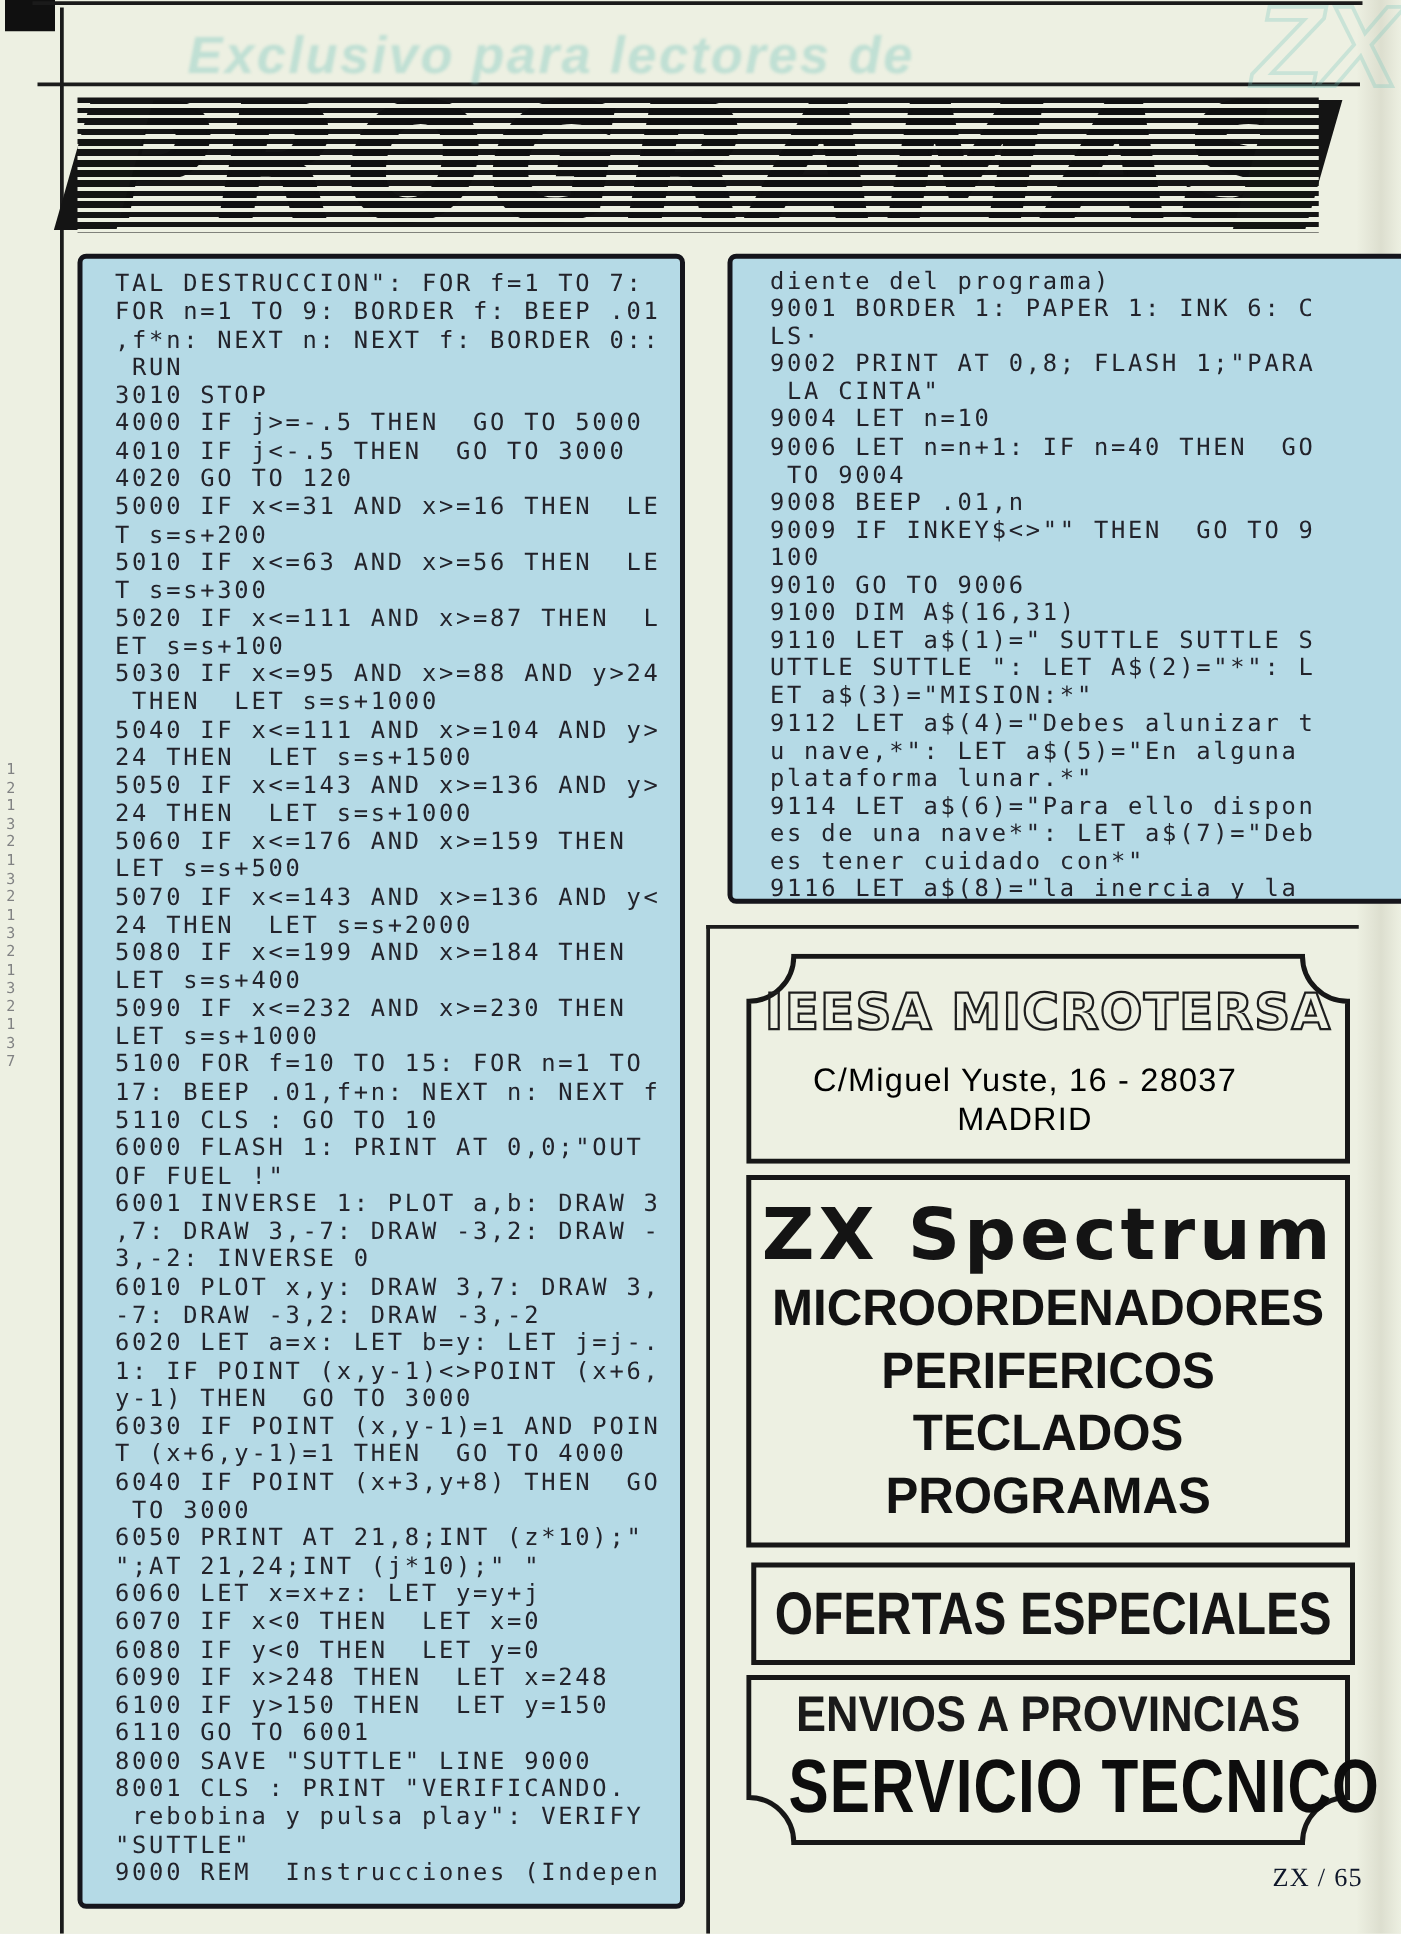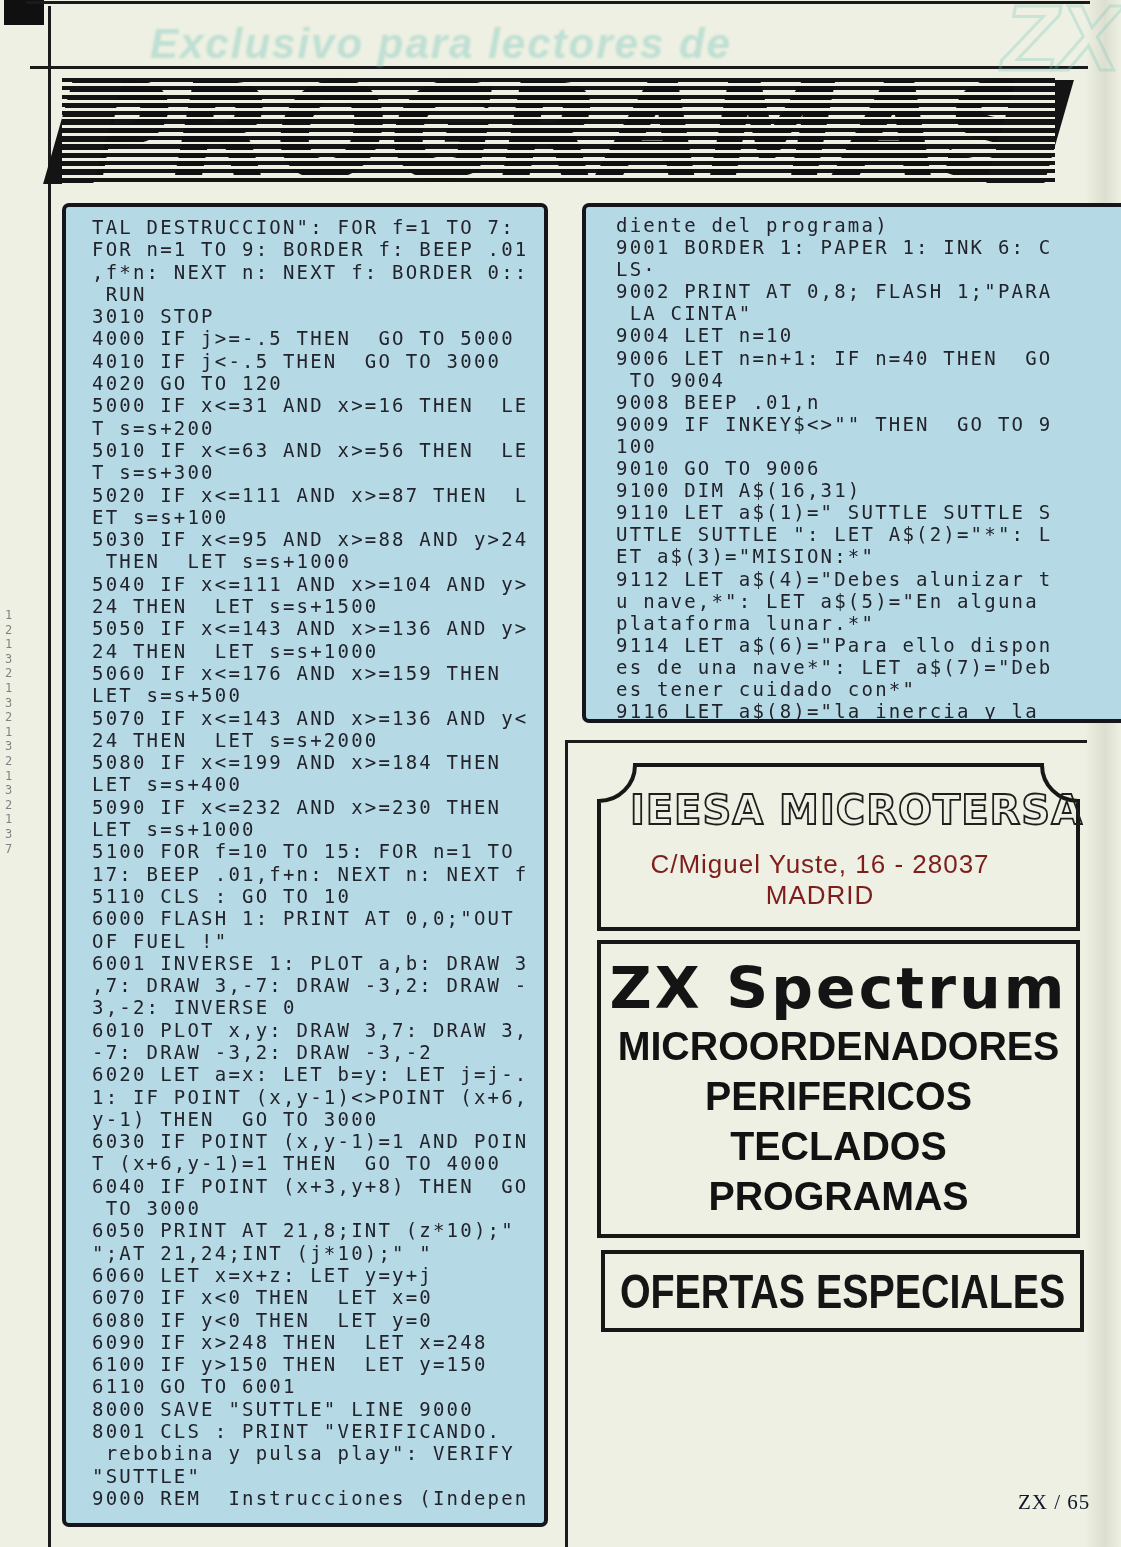--- a/index.html
+++ b/index.html
@@ -41,22 +41,22 @@
 
   
   .ad-area{position:absolute;left:565px;top:740px;width:522px;height:807px;}
   .ad-topline{position:absolute;left:0;top:0;width:522px;height:3px;background:#1c1c1c;}
   .ad-leftline{position:absolute;left:0;top:0;width:3px;height:807px;background:#1c1c1c;}
   .ad-section{position:absolute;box-sizing:border-box;}
   .plaque-svg{position:absolute;left:0;top:0;}
   .sec-a{left:32px;top:23px;width:483px;height:168px;text-align:center;}
   .brand{position:absolute;left:0;top:24px;width:483px;font-family:"DejaVu Sans",sans-serif;
     font-weight:bold;font-size:40px;letter-spacing:1px;color:transparent;
-    -webkit-text-stroke:1.8px #1e1e1e;white-space:nowrap;margin-left:18px;}
-  .address{position:absolute;left:0;top:86px;width:446px;font-size:26px;letter-spacing:1px;color:#7f1d1d;}
+    -webkit-text-stroke:1.8px #1e1e1e;white-space:nowrap;}
+  .address{position:absolute;left:0;top:86px;width:446px;font-size:26px;letter-spacing:1px;color:#000000;}
   .phone{position:absolute;left:0;top:120px;width:483px;font-size:26px;letter-spacing:1px;color:#1d1d1d;}
 
   .sec-b{left:32px;top:200px;width:483px;height:298px;border:4px solid #171717;text-align:center;}
   .zx-logo{margin-top:12px;font-family:"DejaVu Sans",sans-serif;font-weight:bold;font-size:56px;
     letter-spacing:3px;color:#141414;transform:scaleX(1.04) scaleY(1.02);}
   .product{font-weight:bold;font-size:41px;color:#121212;line-height:50px;transform:scaleX(.96);}
   .product:first-of-type{margin-top:12px;}
 
   .sec-c{left:36px;top:510px;width:483px;height:82px;border:4px solid #171717;
     display:flex;align-items:center;justify-content:center;}
@@ -208,16 +208,23 @@
       <div class="product">MICROORDENADORES</div>
       <div class="product">PERIFERICOS</div>
       <div class="product">TECLADOS</div>
       <div class="product">PROGRAMAS</div>
     </div>
 
     <div class="ad-section sec-c">
       <div class="offers">OFERTAS ESPECIALES</div>
     </div>
 
+    <div class="ad-section sec-d">
+      <svg class="plaque-svg" width="483" height="136" viewBox="0 0 483 136">
+        <path d="M 2 2 H 481 V 98 A 36 36 0 0 0 445 134 H 38 A 36 36 0 0 0 2 98 V 2 Z" fill="none" stroke="#171717" stroke-width="4"></path>
+      </svg>
+      <div class="shipping">ENVIOS A PROVINCIAS</div>
+      <div class="service">SERVICIO TECNICO</div>
+    </div>
   </div>
 
   <div class="page-num">ZX / 65</div>
 </div>
 
 </body></html>

